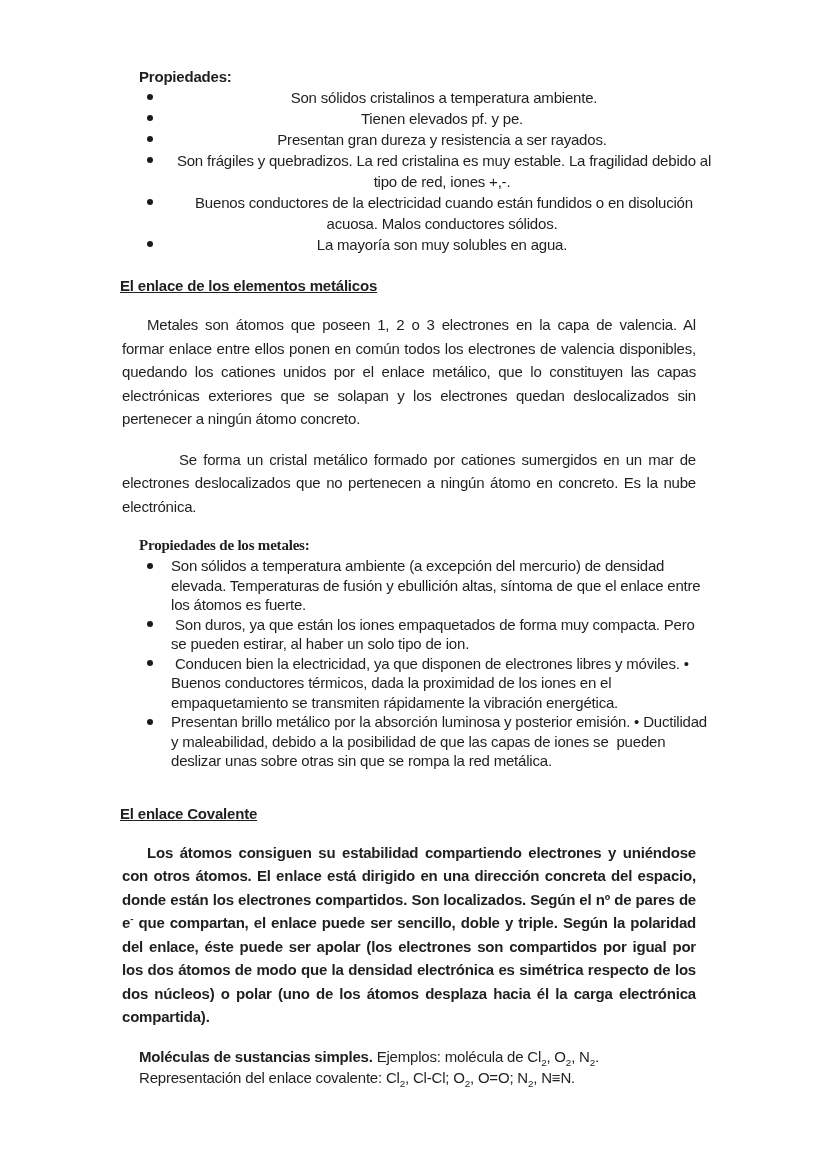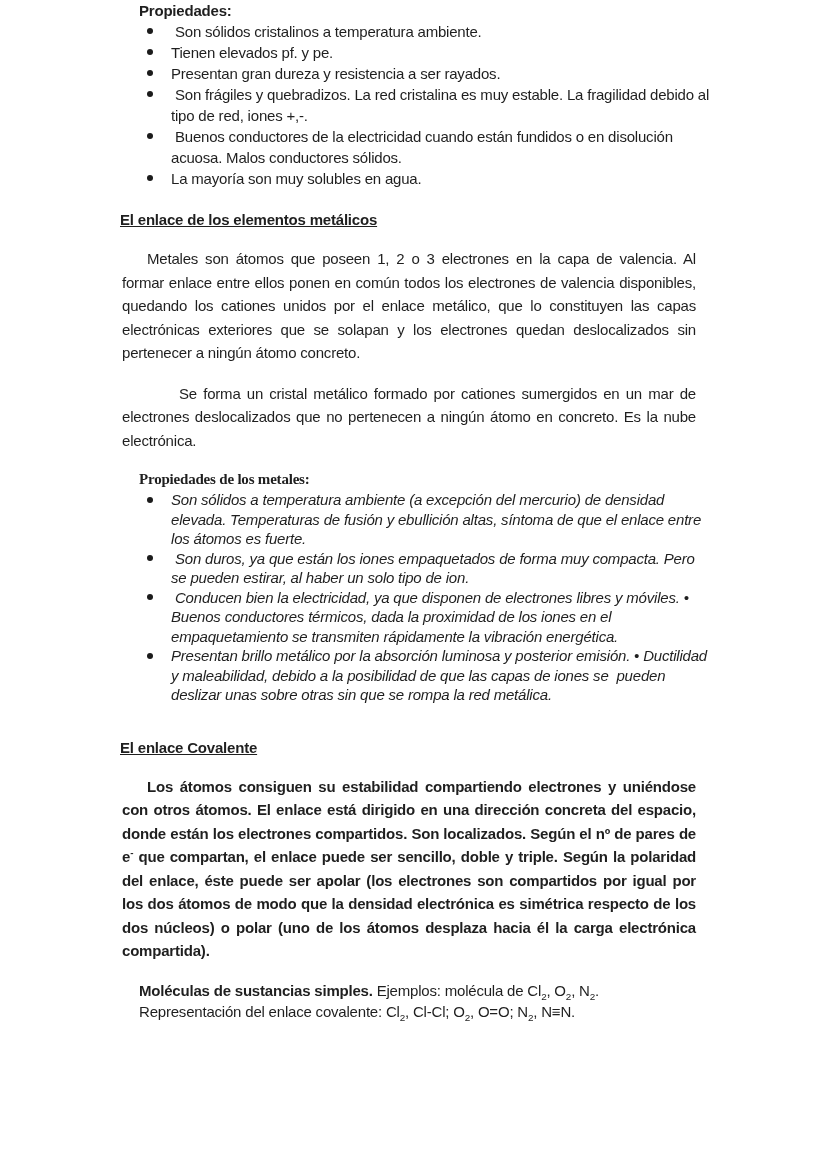--- a/index.html
+++ b/index.html
@@ -41,21 +41,21 @@
     list-style: none;
     margin: 0 0 0 40px;
     padding: 0;
     font-size: 15px;
     letter-spacing: -0.2px;
   }
   ul.blist li {
     position: relative;
     padding-left: 26px;
   }
-  ul.lh21 li { line-height: 21px; }
+  ul.lh21 li { line-height: 21px; text-align: center; }
   ul.lh195 li { line-height: 19.5px; }
   .bullet {
     position: absolute;
     left: 2px;
     top: 7px;
     width: 6px;
     height: 6px;
     border-radius: 50%;
     background: #1b1b1b;
   }
@@ -80,27 +80,27 @@
   }
   sub {
     font-size: 66%;
     line-height: 0;
   }
   sup {
     font-size: 66%;
     line-height: 0;
   }
   
-  .mt-h1   { }
+  .mt-h1   { margin-top: 66px; }
   .mt-ul1  { margin-top: 13px; }
   .mt-h2   { margin-top: 20px; }
   .mt-p1   { margin-top: 18px; }
   .mt-p2   { margin-top: 6px; }
   .mt-h3   { margin-top: 14px; font-family: Liberation Serif, serif; }
-  .mt-ul2  { margin-top: 9px; font-style: italic; }
+  .mt-ul2  { margin-top: 9px; }
   .mt-h4   { margin-top: 32px; }
   .mt-p3   { margin-top: 14px; font-weight: bold; }
   .mt-l1   { margin-top: 1px; }
   .mt-l2   { margin-top: 13px; }
 </style>
 </head>
 <body>
 
 <div class="page">
   <div class="content">

